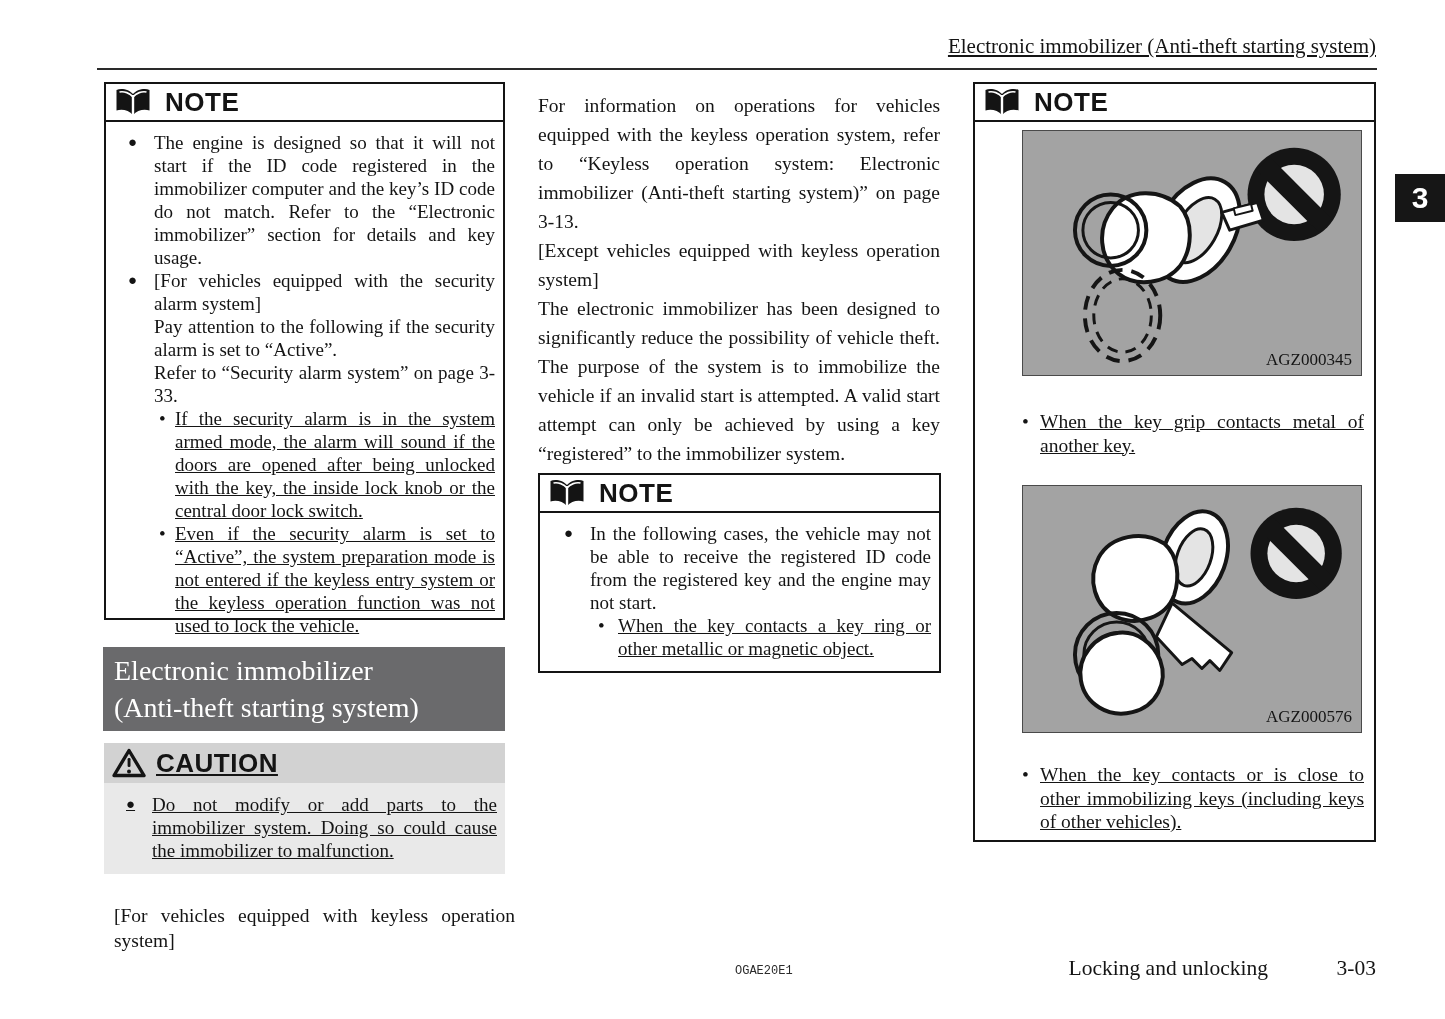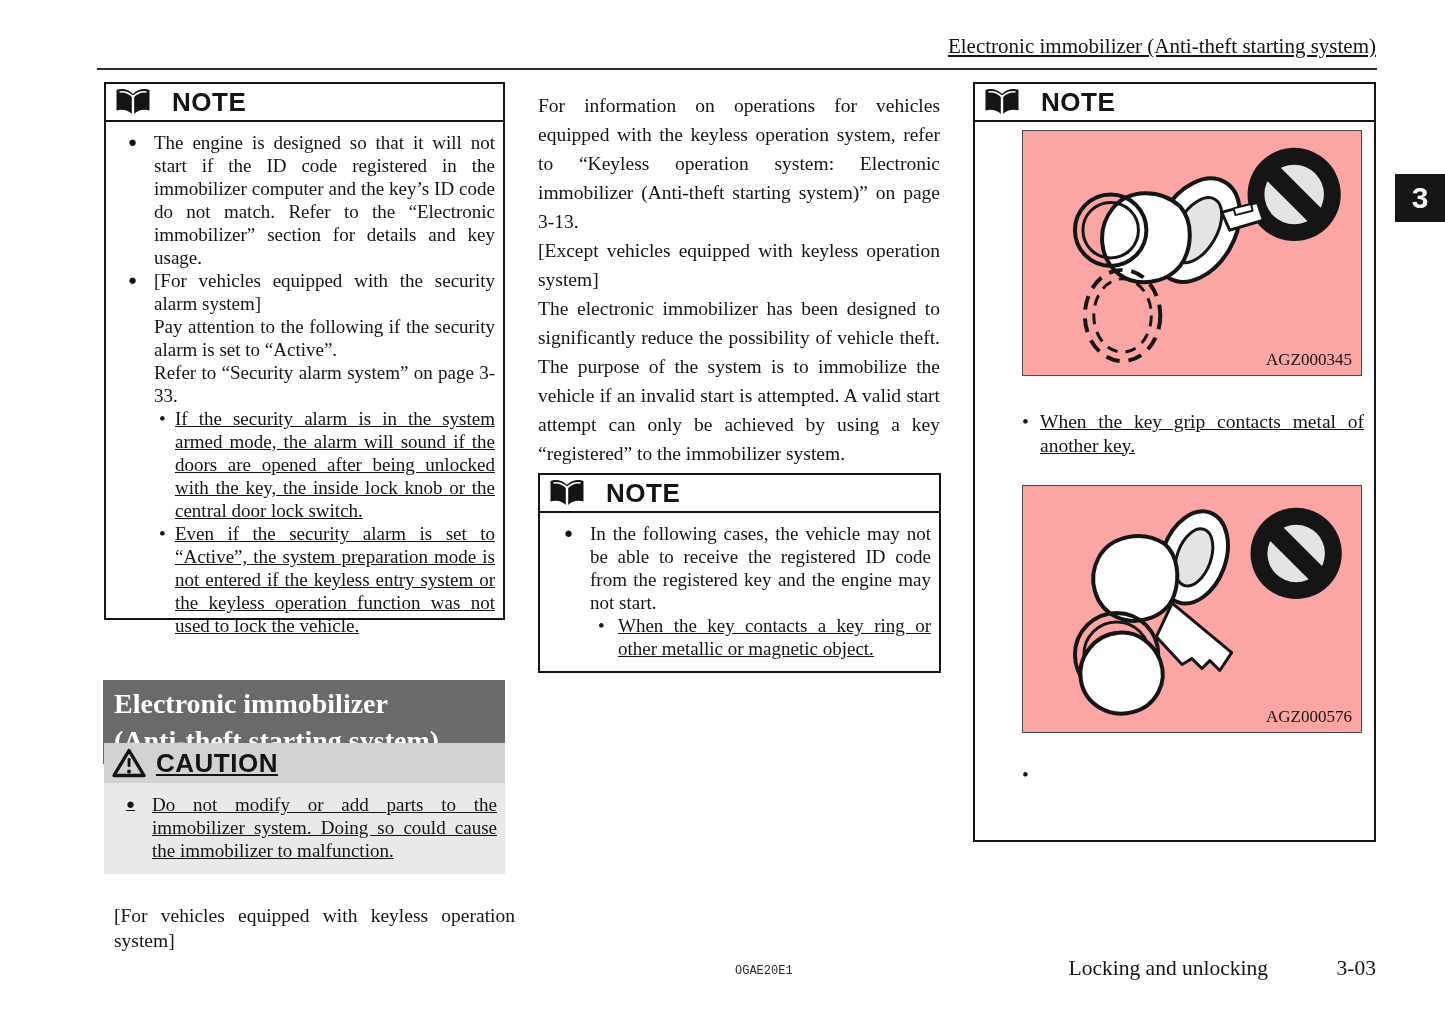--- a/index.html
+++ b/index.html
@@ -12,56 +12,56 @@
   .header-rule{position:absolute;left:97px;top:68px;width:1280px;height:2px;background:#2a2a2a;}
   
   .side-tab{
     position:absolute;left:1395px;top:174px;width:50px;height:48px;background:#161616;
     color:#ffffff;font-family:"Liberation Sans",sans-serif;font-weight:bold;font-size:30px;
     display:flex;align-items:center;justify-content:center;
   }
   
   .notebox{position:absolute;border:2px solid #141414;background:#ffffff;box-sizing:border-box;}
   .note-header{
-    display:flex;align-items:center;gap:20px;height:38px;padding:0 8px;
+    display:flex;align-items:center;gap:13px;height:38px;padding:0 8px;
     border-bottom:2px solid #141414;box-sizing:border-box;
     font-family:"Liberation Sans",sans-serif;font-weight:bold;font-size:26px;letter-spacing:.5px;
   }
   .note-body{padding:9px 8px 8px 8px;font-size:19px;line-height:23px;text-align:justify;}
   .bullet-item{display:flex;padding-left:14px;}
   .bullet{flex:0 0 26px;font-size:15px;line-height:23px;}
   .bullet-text{flex:1;}
   .sub-item{display:flex;margin-left:5px;}
   .sub-bullet{flex:0 0 16px;font-size:19px;line-height:23px;}
   .sub-text{flex:1;text-decoration:underline;}
   
   .left-note{left:104px;top:82px;width:401px;height:538px;}
   .section-title{
-    position:absolute;left:103px;top:680px;width:402px;height:84px;background:#6a6a6c;
-    color:#ffffff;font-weight:bold;font-size:28px;line-height:37px;box-sizing:border-box;
+    position:absolute;left:103px;top:647px;width:402px;height:84px;background:#6a6a6c;
+    color:#ffffff;font-weight:normal;font-size:28px;line-height:37px;box-sizing:border-box;
     padding:5px 0 0 11px;
   }
   .caution-box{position:absolute;left:104px;top:743px;width:401px;text-decoration:underline;}
   .caution-header{
     display:flex;align-items:center;gap:10px;height:40px;padding:0 8px;background:#d2d2d2;
     font-family:"Liberation Sans",sans-serif;font-weight:bold;font-size:26px;letter-spacing:.5px;
   }
   .caution-body{background:#e9e9e9;padding:10px 8px 12px 8px;font-size:19px;line-height:23px;text-align:justify;}
   .tail-para{position:absolute;left:104px;top:893px;width:401px;margin:10px;font-size:19.5px;line-height:25px;text-align:justify;}
   
   .mid-col{position:absolute;left:538px;top:91px;width:402px;font-size:19.5px;line-height:29px;text-align:justify;}
   .mid-col p{margin:0;}
   .mid-note{left:538px;top:473px;width:403px;height:200px;}
   .mid-note .bullet-item{padding-left:16px;}
   .mid-note .sub-item{margin-left:8px;}
   .mid-note .sub-bullet{flex:0 0 20px;}
   
   .right-note{left:973px;top:82px;width:403px;height:760px;}
   .figure{
-    position:absolute;left:47px;width:340px;background:#fca5a5;border:1px solid #4a4a4a;box-sizing:border-box;
+    position:absolute;left:47px;width:340px;background:#a3a3a3;border:1px solid #4a4a4a;box-sizing:border-box;
   }
   .fig1{top:46px;height:246px;}
   .fig2{top:401px;height:248px;}
   .fig-label{position:absolute;right:9px;bottom:5px;font-size:17px;}
   .caption{position:absolute;left:0;width:100%;box-sizing:border-box;padding-left:47px;padding-right:10px;
     font-size:19.5px;line-height:23.5px;text-align:justify;display:flex;}
   .cap1{top:326px;}
   .cap2{top:679px;}
   .caption .sub-bullet{flex:0 0 18px;font-size:19.5px;line-height:23.5px;}
   
@@ -230,20 +230,21 @@
           <circle cx="94" cy="170" r="42" fill="none" stroke-width="4"></circle>
           <circle cx="94" cy="170" r="33" fill="none" stroke-width="3"></circle>
           <path d="M96 148 C72 150 54 172 58 196 C62 220 86 234 110 228 C134 222 146 198 138 176 C131 158 114 146 96 148 Z" stroke-width="4" fill="#ffffff"></path>
         </g>
       </svg>
       <span class="fig-label">AGZ000576</span>
     </div>
 
     <div class="caption cap2">
       <span class="sub-bullet">•</span>
+      <div class="sub-text">When the key contacts or is close to other immobilizing keys (including keys of other vehicles).</div>
     </div>
   </section>
 
   <div class="footer-code">OGAE20E1</div>
   <div class="footer-section">Locking and unlocking</div>
   <div class="footer-page">3-03</div>
 
 </div>
 
 </body></html>

